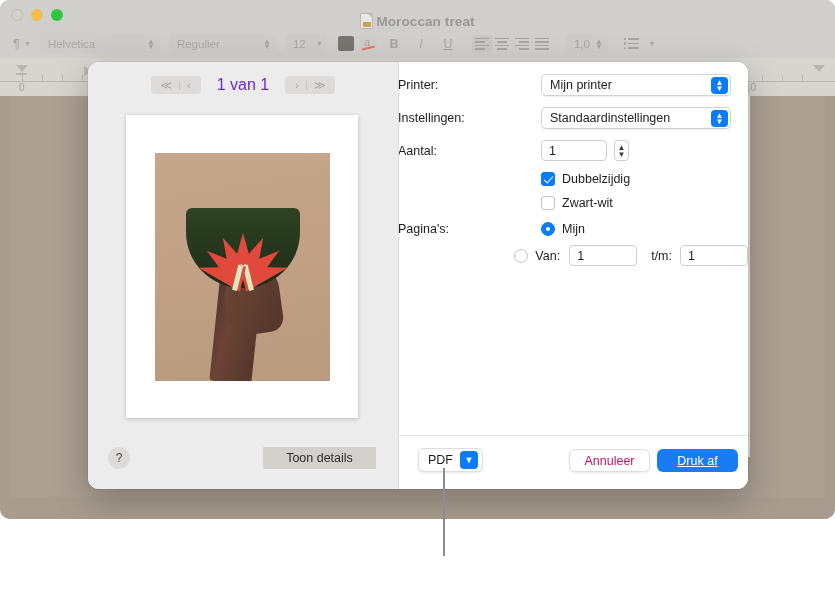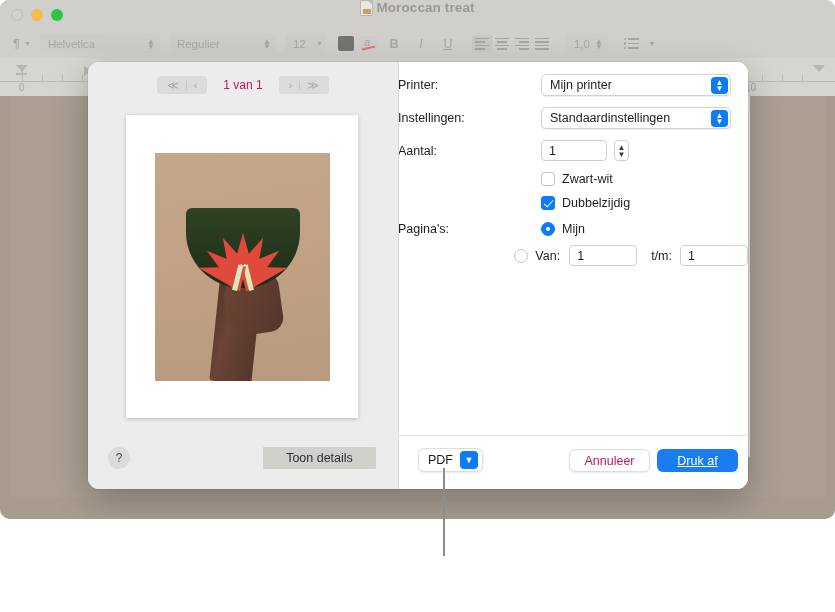--- a/index.html
+++ b/index.html
@@ -21,21 +21,21 @@
     background: #d0cfcb;
     display: flex; align-items: center;
   }
   .traffic { display: flex; gap: 8px; margin-left: 11px; }
   .light { width: 12px; height: 12px; border-radius: 50%; }
   .light.close { background: #d2d0cb; border: 1px solid #c0beb9; }
   .light.min { background: #f4bd4f; }
   .light.max { background: #2dc73f; }
   .title-wrap {
     position: absolute; left: 0; right: 0; top: 0; height: 29px;
-    display: flex; align-items: flex-start; justify-content: center; gap: 3px;
+    display: flex; align-items: flex-end; justify-content: center; gap: 3px;
   }
   .doc-icon {
     width: 13px; height: 16px; background: #e9e8e4;
     border: 1px solid #b9b7b2; border-radius: 1px; position: relative;
   }
   .doc-icon::after {
     content: ""; position: absolute; left: 2px; top: 8px;
     width: 8px; height: 5px; background: #c8a060;
   }
   .doc-icon::before {
@@ -158,21 +158,21 @@
   .nav-row {
     position: absolute; left: 0; top: 13px; width: 310px; height: 20px;
     display: flex; align-items: center; justify-content: center; gap: 16px;
   }
   .seg {
     display: flex; align-items: center; background: #dcdbda;
     border-radius: 4px; height: 18px; padding: 0 3px;
   }
   .seg span { color: #a9a8a7; font-size: 11px; padding: 0 7px; line-height: 1; }
   .seg .divider { width: 1px; height: 9px; background: #c8c7c6; padding: 0; }
-  .nav-count { font-size: 12px; color: #be185d; white-space: nowrap; }
+  .nav-count { font-size: 16px; color: #6d28d9; white-space: nowrap; }
 
   
   .paper {
     position: absolute; left: 38px; top: 53px; width: 232px; height: 303px;
     background: #ffffff; box-shadow: 0 1px 4px rgba(0,0,0,.22);
   }
   .photo {
     position: absolute; left: 29px; top: 38px; width: 175px; height: 228px;
     overflow: hidden; background: #c3a488;
   }
@@ -527,30 +527,30 @@
 
           <div class="frow">
             <div class="flabel">Aantal:</div>
             <div class="textfield qty">1</div>
             <div class="stepper">
                 <span>▲</span>
                 <span>▼</span>
               </div>
           </div>
 
+          <div class="checkrow">
+            <div class="spacer"></div>
+            <div class="cbox on"></div>
+            <div class="ctext">Dubbelzijdig</div>
+          </div>
+
           <div class="checkrow" style="margin-top:6px">
             <div class="spacer"></div>
             <div class="cbox"></div>
             <div class="ctext">Zwart-wit</div>
-          </div>
-
-          <div class="checkrow">
-            <div class="spacer"></div>
-            <div class="cbox on"></div>
-            <div class="ctext">Dubbelzijdig</div>
           </div>
 
           <div class="pagesrow" style="margin-top:12px">
             <div class="flabel">Pagina's:</div>
             <div class="radio on"></div>
             <div class="ctext">Mijn</div>
           </div>
 
           <div class="pagesrow">
             <div class="flabel"></div>

